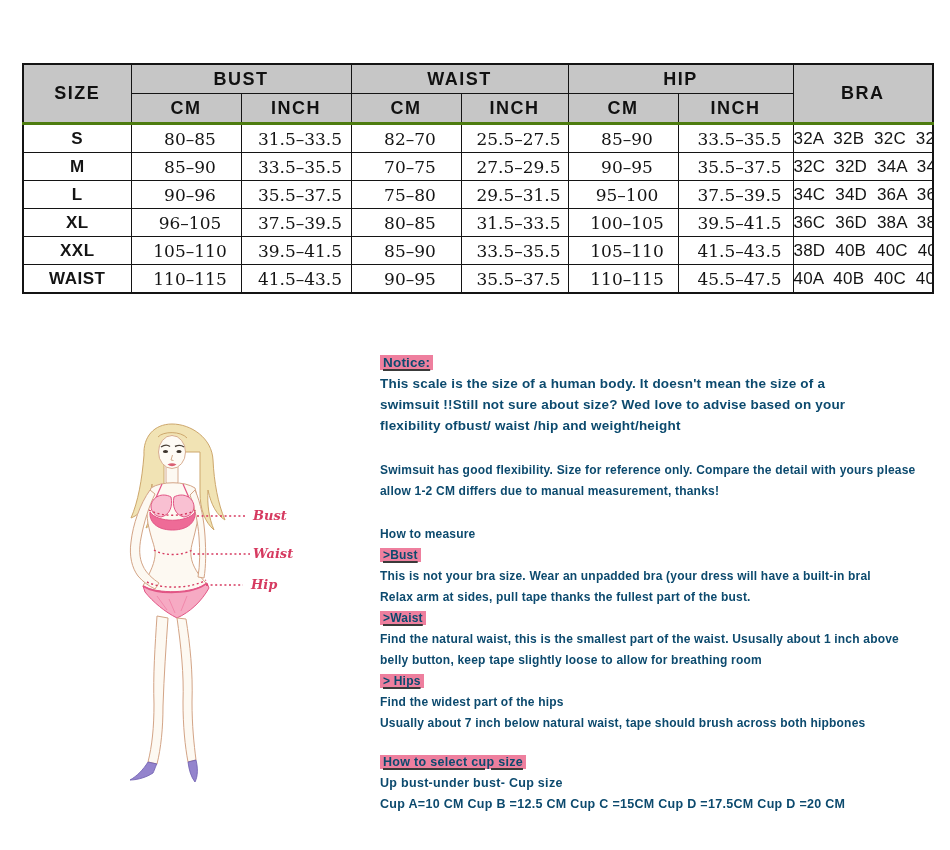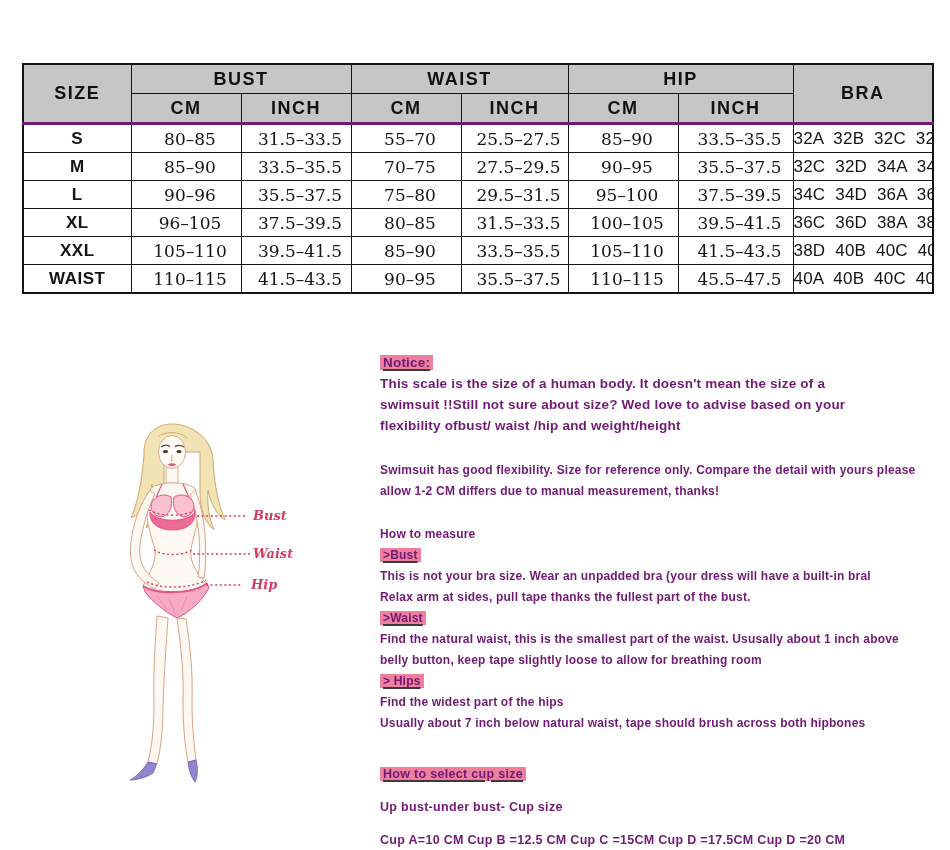--- a/index.html
+++ b/index.html
@@ -17,33 +17,33 @@
     border:2px solid #141414;
   }
   .size-table th, .size-table td {
     border:1px solid #141414; text-align:center; vertical-align:middle;
     padding:0; overflow:hidden; white-space:nowrap;
   }
   .size-table thead th {
     background:#c6c6c6; font-weight:bold; font-size:18px;
     letter-spacing:1.5px; color:#111; height:28px;
   }
-  .size-table thead { border-bottom:3px solid #701a75; }
+  .size-table thead { border-bottom:3px solid #4d7c0f; }
   .size-table tbody td { height:27px; font-size:17px; color:#141414; background:#ffffff; }
   td.size-cell { font-weight:bold; font-size:18px; letter-spacing:0.5px; font-family:"Liberation Sans",sans-serif; }
   td.num { font-family:"DejaVu Serif","Liberation Serif",serif; font-size:16.5px;padding-left:8px; }
   td.inch { background:#e9e9e9; }
   td.bra { font-size:13px; word-spacing:5px; letter-spacing:0.2px; }
 
   
-  .info { position:absolute; left:380px; top:352px; width:562px; color:#701a75; }
+  .info { position:absolute; left:380px; top:352px; width:562px; color:#0c4a6e; }
   .ln { line-height:21px; font-weight:bold; white-space:nowrap; }
   .p-big { font-size:13.5px; letter-spacing:0.2px; }
   .p-med { font-size:12px; letter-spacing:0.2px; }
-  .p-cup { font-size:12.5px; letter-spacing:0.3px;margin-top:12px; }
+  .p-cup { font-size:12.5px; letter-spacing:0.3px; }
   .hl {
     background:#ee7f9e; padding:0 3px;
     text-decoration:underline; text-decoration-thickness:1.5px;
     text-underline-offset:2px; text-decoration-color:#3a3a3a;
   } .sp18 { height:18px; } .sp22 { height:22px; } .sp24 { height:24px; }
 
   
   .figure-wrap { position:absolute; left:95px; top:420px; width:245px; height:380px; }
   .measure-label {
     font-family:"DejaVu Serif","Liberation Serif",serif;
@@ -81,21 +81,21 @@
         <th>INCH</th>
         <th>CM</th>
         <th>INCH</th>
       </tr>
     </thead>
     <tbody>
       <tr>
         <td class="size-cell">S</td>
         <td class="num">80–85</td>
         <td class="num inch">31.5–33.5</td>
-        <td class="num">55–70</td>
+        <td class="num">82–70</td>
         <td class="num inch">25.5–27.5</td>
         <td class="num">85–90</td>
         <td class="num inch">33.5–35.5</td>
         <td class="bra">32A 32B 32C 32D</td>
       </tr>
       <tr>
         <td class="size-cell">M</td>
         <td class="num">85–90</td>
         <td class="num inch">33.5–35.5</td>
         <td class="num">70–75</td>

